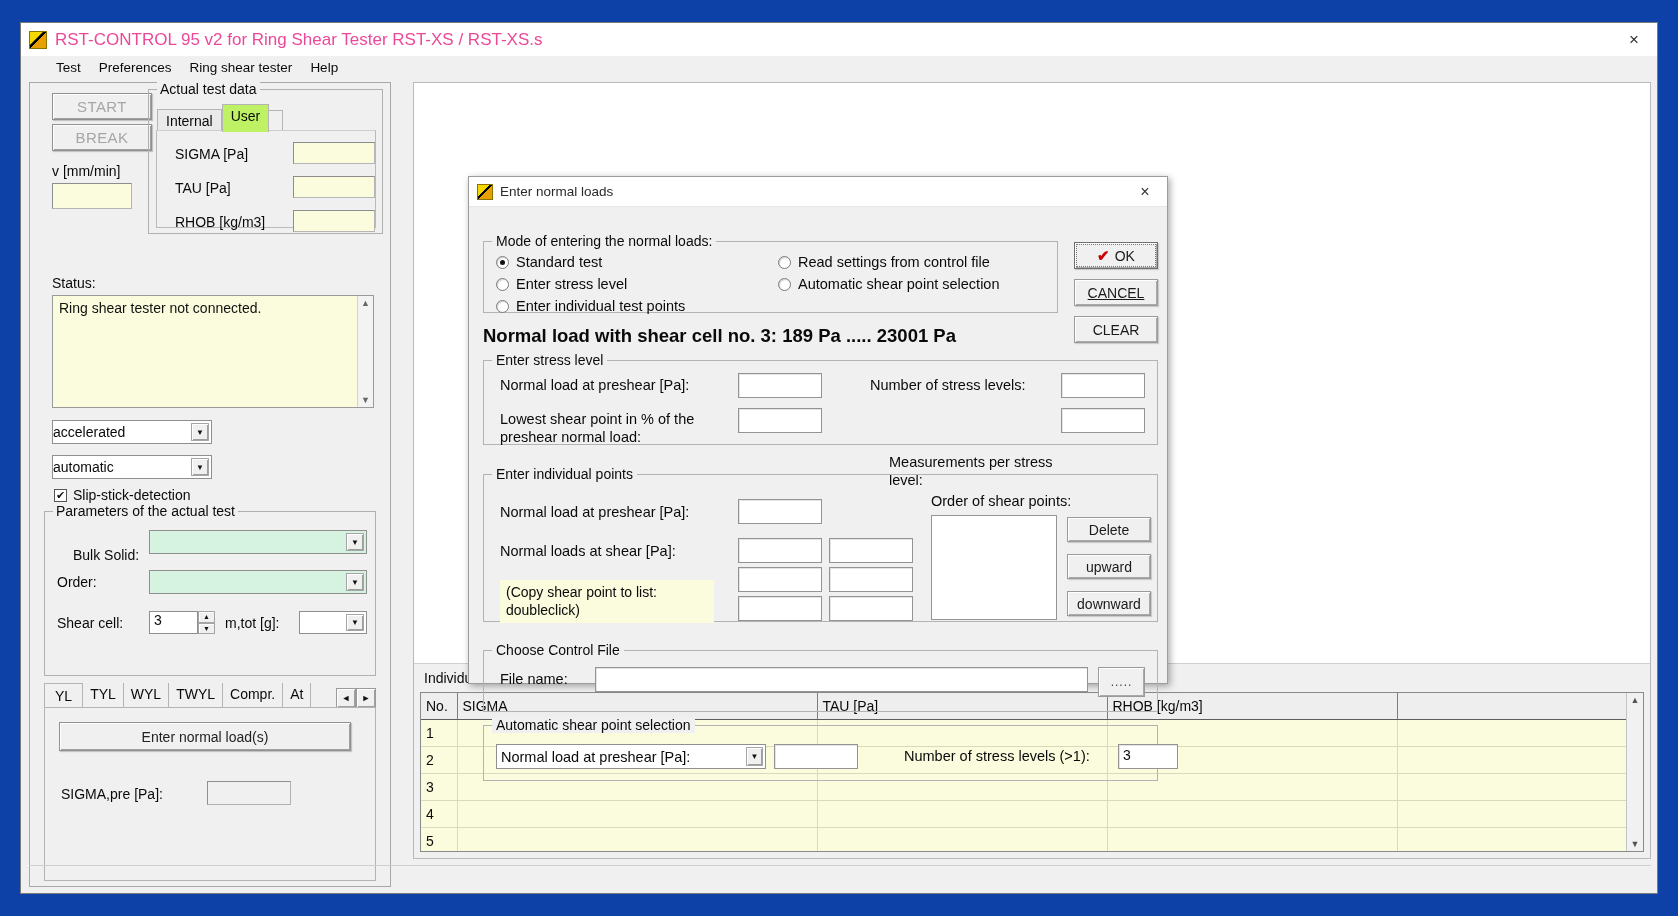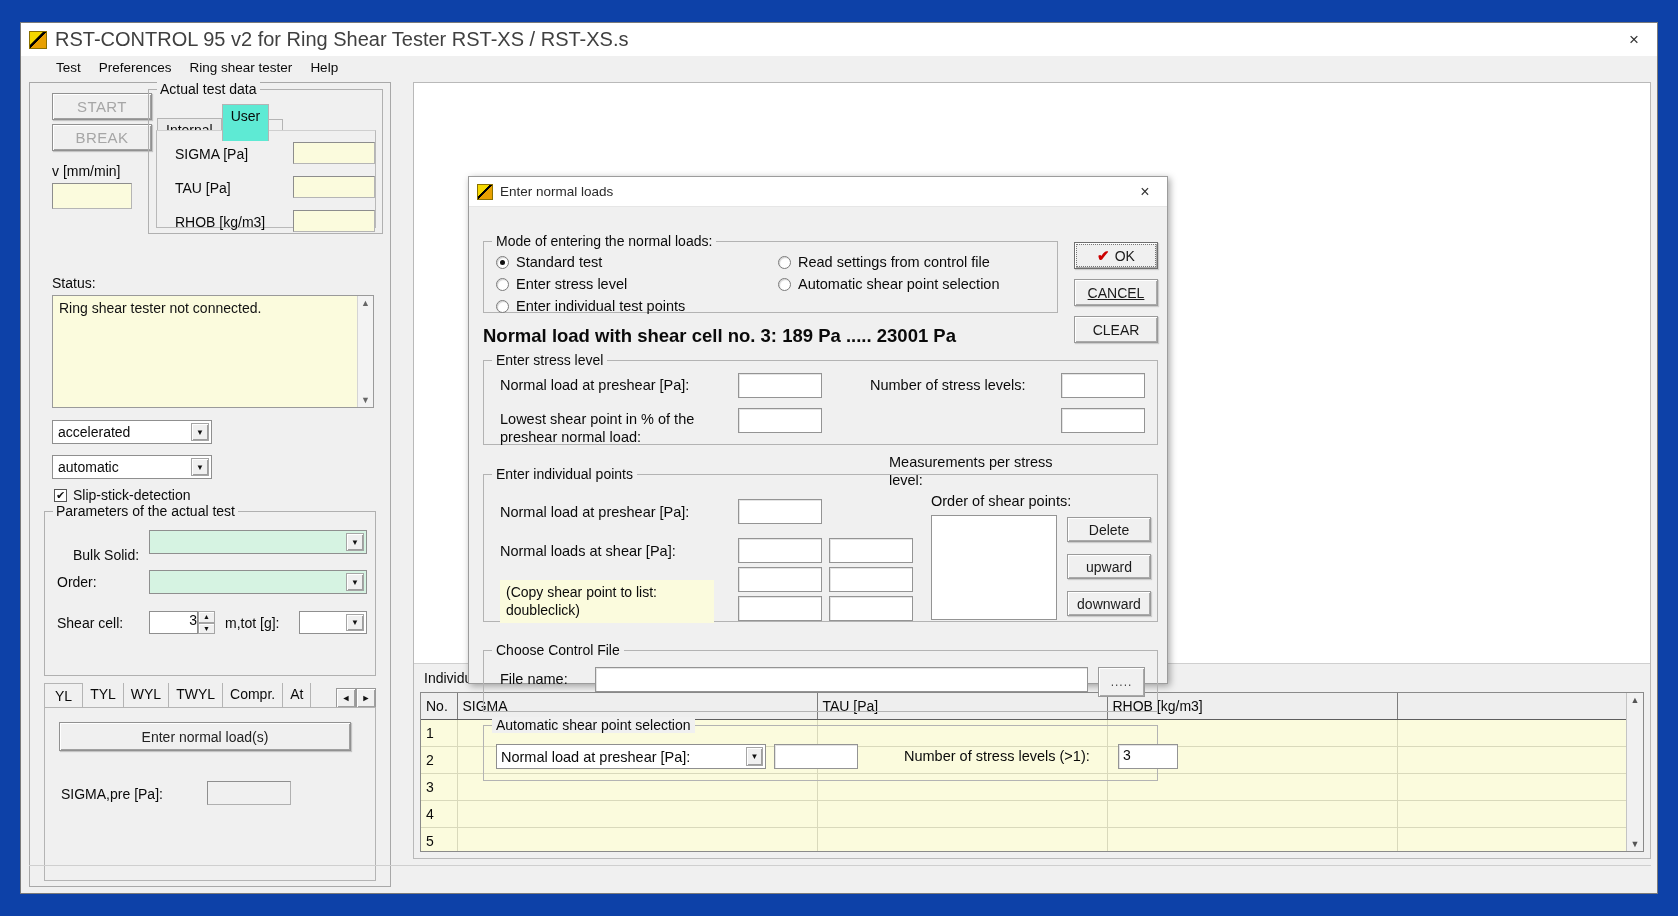--- a/index.html
+++ b/index.html
@@ -35,21 +35,21 @@
     padding-left: 8px;
     position: relative;
   }
   #titlebar .tb-icon {
     width: 18px; height: 18px; margin-right: 8px;
     background: linear-gradient(135deg,#f5d800 0%,#f5d800 40%,#000 41%,#000 50%,#e8a000 51%,#e8a000 100%);
     border: 1px solid #8a7000;
     flex: none;
   }
   #titlebar .tb-title {
-    font-size: 20px; color: #404040;
+    font-size: 17px; color: #ec4899;
     white-space: nowrap;
   }
   #titlebar .tb-close {
     position: absolute; right: 0; top: 0;
     width: 46px; height: 33px;
     display: flex; align-items: center; justify-content: center;
     font-size: 17px; color: #333; cursor: default;
   }
 
   #menubar {
@@ -117,21 +117,21 @@
     font-size: 14px; color: #0a0a0a; white-space: nowrap;
   }
   .tabstrip { position: absolute; left: 8px; top: 14px; display: flex; align-items: flex-end; }
   .tabitem {
     font-size: 14px; color: #0a0a0a;
     padding: 3px 8px 3px 8px;
     border: 1px solid #b4b4b4; border-bottom: none;
     background: #eaeaea;
     cursor: default;
   }
-  .tabitem.active { background: #5eead4; padding-bottom: 17px; position: relative; z-index: 2; }
+  .tabitem.active { background: #bef264; padding-bottom: 8px; position: relative; z-index: 2; }
   .tabblank { width: 14px; border: 1px solid #b4b4b4; border-bottom: none; border-left: none; height: 22px; background: #f0f0f0;}
 
   #atd-inner {
     position: absolute; left: 7px; top: 40px; right: 6px; bottom: 5px;
     border: 1px solid #b9b9b9; border-top-color: #cfcfcf;
     background: #f0f0f0;
   }
   .atd-row { position: absolute; left: 0; width: 100%; height: 30px; }
   .atd-row .lab { position: absolute; left: 18px; top: 5px; font-size: 14px; color: #0a0a0a; white-space: nowrap;}
   .atd-row .box { position: absolute; left: 136px; top: 1px; width: 82px; height: 22px; }
@@ -154,21 +154,21 @@
     align-items: center;
   }
   .vscroll .arr { font-size: 9px; color: #666; padding: 2px 0; }
 
   .combo {
     position: absolute;
     background: #ffffff;
     border: 1px solid #8f8f8f;
     display: flex; align-items: center;
   }
-  .combo .cval { font-size: 14px; color: #0a0a0a; padding-left: 5px; flex: 1; white-space: nowrap; overflow: hidden;}
+  .combo .cval { font-size: 14px; color: #0a0a0a; flex: 1; white-space: nowrap; overflow: hidden;}
   .combo .carrow {
     width: 18px; height: calc(100% - 4px); margin: 2px;
     background: #f0f0f0;
     border: 1px solid #a5a5a5;
     box-shadow: inset 1px 1px 0 #fff, inset -1px -1px 0 #9e9e9e;
     display: flex; align-items: center; justify-content: center;
     font-size: 8px; color: #111;
   }
   .combo.green { background: #d6f3e2; }
   .combo.green .cval { background: #d6f3e2; }
@@ -181,21 +181,20 @@
     width: 13px; height: 13px; background: #fff; border: 1px solid #555;
     display: flex; align-items: center; justify-content: center;
     font-size: 11px; color: #111; line-height: 1;
   }
   #chk-slip .ctxt { font-size: 14px; margin-left: 6px; color: #0a0a0a; }
 
   #grp-params {
     position: absolute; left: 14px; top: 428px;
     width: 332px; height: 165px;
     border: 1px solid #b0b0b0;
-    text-align: right;
   }
   #grp-params > .grp-legend {
     position: absolute; left: 8px; top: -9px;
     background: #f0f0f0; padding: 0 3px; font-size: 14px; color: #0a0a0a; white-space: nowrap;
   }
   .p-lab { position: absolute; font-size: 14px; color: #0a0a0a; white-space: nowrap; }
 
   #spin-wrap { position: absolute; left: 104px; top: 99px; width: 66px; height: 23px; display: flex; }
   #spin-wrap .sv { flex: 1; background: #fff; border: 1px solid #8f8f8f; font-size: 14px; padding-left: 4px; color: #0a0a0a;}
   #spin-wrap .sbtns { width: 17px; display: flex; flex-direction: column; }

